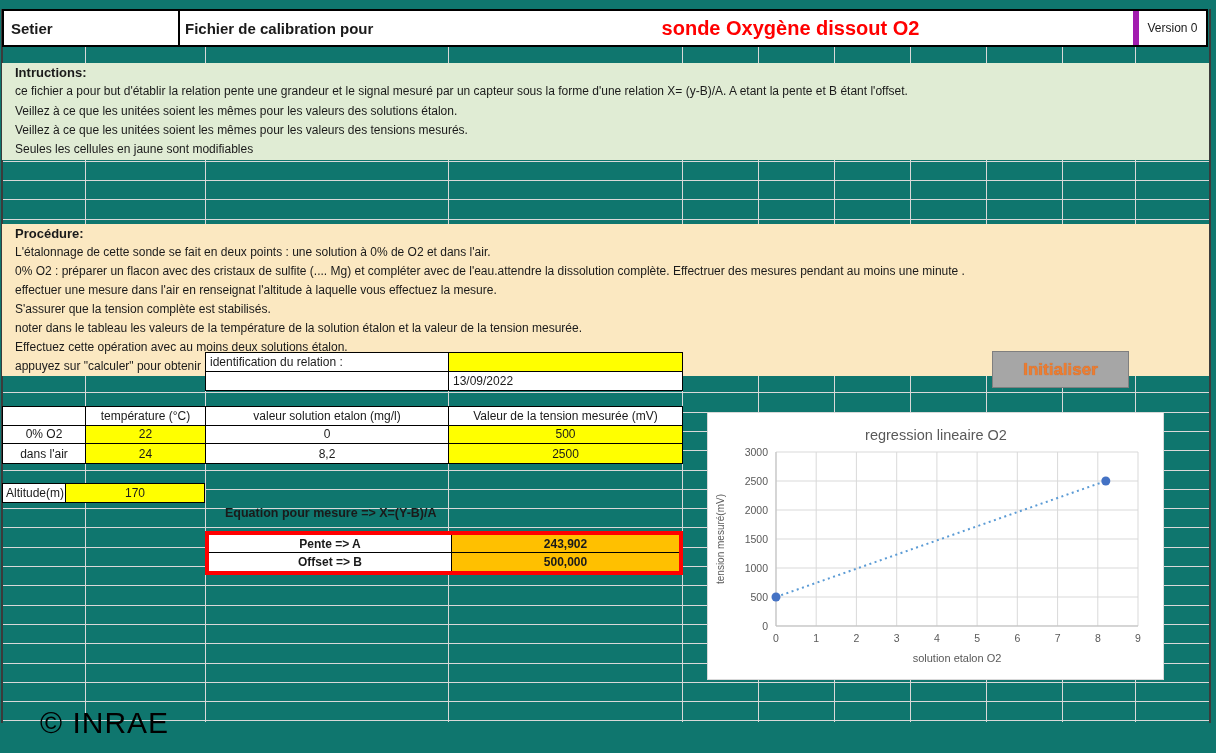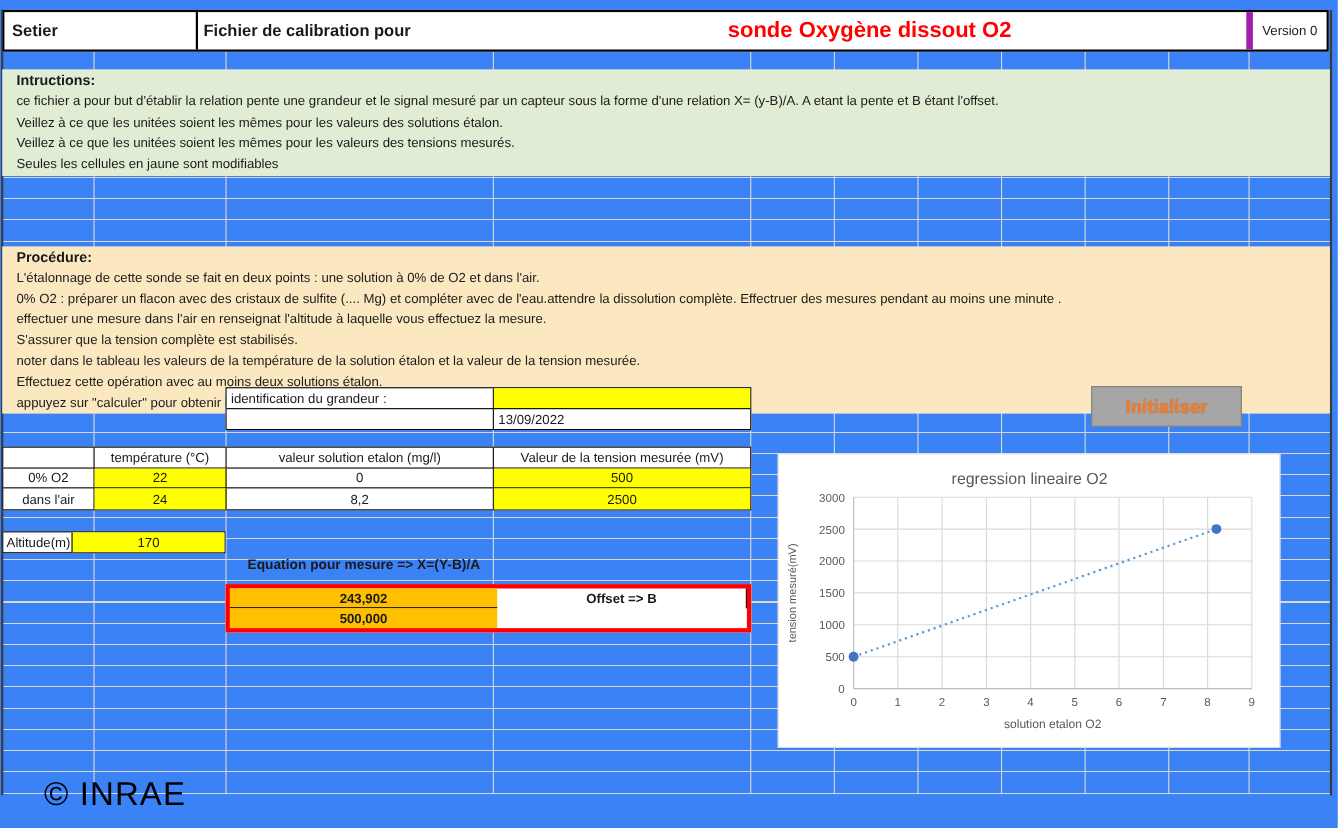--- a/index.html
+++ b/index.html
@@ -1,17 +1,17 @@
 <!DOCTYPE html>
 <html><head>
 <meta charset="utf-8">
 <style>
   * { margin:0; padding:0; box-sizing:border-box; }
   body { background:#ffffff; font-family:"Liberation Sans", sans-serif; color:#1a1a1a; }
-  .sheet { position:relative; width:1216px; height:753px; background:#3b82f6; overflow:hidden; }
+  .sheet { position:relative; width:1216px; height:753px; background:#0f766e; overflow:hidden; }
 
   
   .gridlines { position:absolute; left:2px; top:46px; width:1207px; height:676px;
     background-image:repeating-linear-gradient(to bottom, transparent 0px, transparent 18.3px, #d9d9d9 18.3px, #d9d9d9 19.3px); }
   .vline { position:absolute; top:46px; height:676px; width:1px; background:#d9d9d9; }
   .edge { position:absolute; top:9px; height:714px; width:2px; background:#3b3b3b; }
 
   
   .hdr { position:absolute; left:2px; top:9px; width:1206px; height:38px; border:2px solid #000;
     background:#fff; display:flex; align-items:stretch; }
@@ -109,21 +109,21 @@
     <div class="ln">L'étalonnage de cette sonde se fait en deux points : une solution à 0% de O2 et dans l'air.</div>
     <div class="ln">0% O2 : préparer un flacon avec des cristaux de sulfite (.... Mg) et compléter avec de l'eau.attendre la dissolution complète. Effectruer des mesures pendant au moins une minute .</div>
     <div class="ln">effectuer une mesure dans l'air en renseignat l'altitude à laquelle vous effectuez la mesure.</div>
     <div class="ln">S'assurer que la tension complète est stabilisés.</div>
     <div class="ln">noter dans le tableau les valeurs de la température de la solution étalon et la valeur de la tension mesurée.</div>
     <div class="ln">Effectuez cette opération avec au moins deux solutions étalon.</div>
     <div class="ln">appuyez sur "calculer" pour obtenir les coefficients</div>
   </div>
 
   <div class="ident">
-    <div class="cell rb bb">identification du grandeur :</div>
+    <div class="cell rb bb">identification du relation :</div>
     <div class="cell bb yellow"></div>
     <div class="cell rb"></div>
     <div class="cell">13/09/2022</div>
   </div>
 
   <div class="init-btn">Initialiser</div>
 
   <div class="caltab">
     <div class="cell"></div>
     <div class="cell">température (°C)</div>
@@ -142,20 +142,21 @@
   </div>
 
   <div class="alt">
     <div class="alt-label">Altitude(m)</div>
     <div class="alt-value yellow">170</div>
   </div>
 
   <div class="equation">Equation pour mesure =&gt; X=(Y-B)/A</div>
 
   <div class="coef">
+    <div class="cell rb bb">Pente =&gt; A</div>
     <div class="cell bb orange">243,902</div>
     <div class="cell rb">Offset =&gt; B</div>
     <div class="cell orange">500,000</div>
   </div>
 
   <div class="chart">
     <svg width="457" height="268">
       <text x="228" y="27" text-anchor="middle" font-size="14.5" fill="#595959">regression lineaire O2</text>
 
       <g stroke="#d9d9d9" stroke-width="1">

